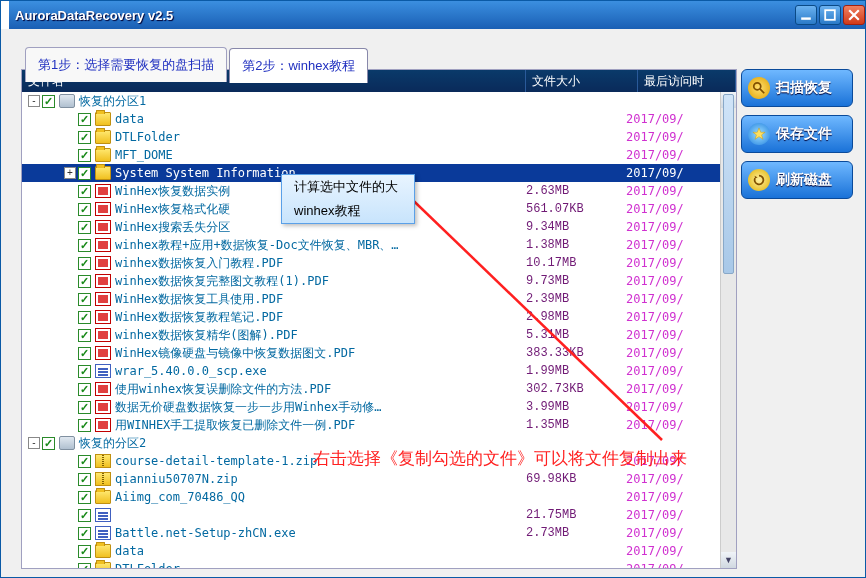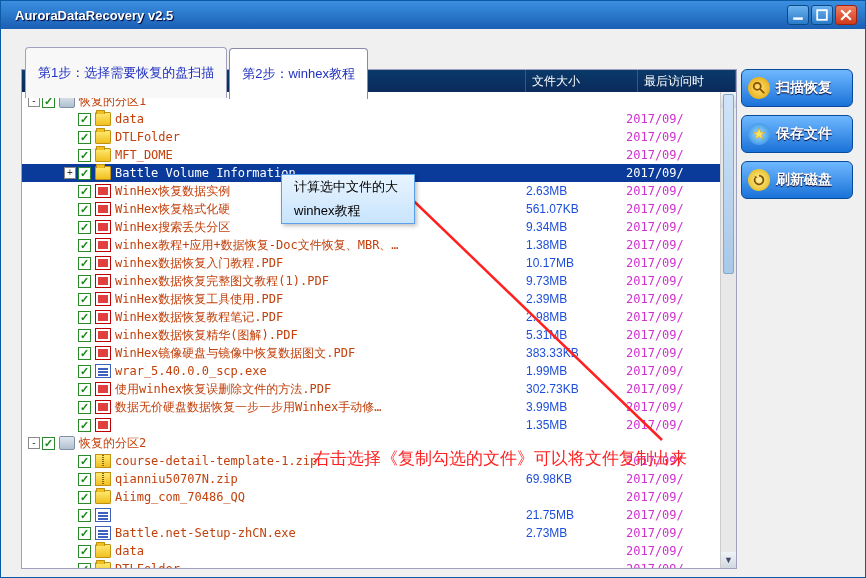--- a/index.html
+++ b/index.html
@@ -4,43 +4,44 @@
 <style>
   * { box-sizing: border-box; margin: 0; padding: 0; font-family: "SimSun", "宋体", Arial, sans-serif; }
   body { background: #e0e0e0; width: 866px; height: 578px; overflow: hidden; position: relative; }
 
   
   .window { width: 866px; height: 578px; background: #fff; border: 1px solid #0a5aa6; position: relative; }
   .titlebar {
     height: 28px;
     background: linear-gradient(#3b8fe0, #1a5fb4);
     display: flex; align-items: center; justify-content: space-between;
-    padding: 0 8px;
+    padding: 0 0;
     color: #fff;
+    margin-left: 8px;
   }
   .titlebar .title { font-size: 13px; font-weight: bold; padding-left: 6px; text-shadow: 1px 1px 1px #003; }
   .win-btns { display: flex; gap: 2px; }
   .win-btn {
     width: 22px; height: 20px;
     background: linear-gradient(#6bb2f0,#2a7ac8);
     border: 1px solid #0a4a86;
     border-radius: 3px;
     display: flex; align-items: center; justify-content: center;
     font-size: 11px; color: #fff; font-weight: bold;
     cursor: pointer;
   }
   .win-btn.close { background: linear-gradient(#f08060,#d03a1a); border-color:#a02010;}
   .win-btn svg { width: 12px; height: 12px; }
 
   .client { position: absolute; top: 28px; left: 0; right: 0; bottom: 0; background: #f0f0f0; }
 
   
   .tabs { position: absolute; top: 18px; left: 24px; display: flex; gap: 2px; z-index: 2;}
   .tab {
-    padding: 16px 12px;
+    padding: 8px 12px;
     font-size: 13px;
     color: #2030c0;
     background: #f8f8f8;
     border: 1px solid #a0a0c0;
     border-bottom: none;
     border-radius: 4px 4px 0 0;
     cursor: pointer;
   }
   .tab.active { background: #fff; border-color:#88a; position: relative; top: 1px; }
 
@@ -116,24 +117,24 @@
   .ficon.folder { background: linear-gradient(#ffe870,#f0c020); border:1px solid #c09010; border-radius:1px;}
   .ficon.folder::before { content:""; position:absolute; top:-3px; left:0; width:7px; height:3px; background:#f0c020; border:1px solid #c09010; border-bottom:none; border-radius:1px 1px 0 0;}
   .ficon.drive { background: linear-gradient(#e0e8f0,#b0c0d0); border:1px solid #8090a0; border-radius:2px;}
   .ficon.pdf { background:#fff; border:1px solid #c00000;}
   .ficon.pdf::after{content:""; position:absolute; inset:2px; background:#e04040;}
   .ficon.exe { background:#fff; border:1px solid #4060c0;}
   .ficon.exe::after{content:""; position:absolute; left:2px; right:2px; top:3px; height:2px; background:#4060c0; box-shadow:0 3px 0 #4060c0, 0 6px 0 #4060c0;}
   .ficon.zip { background:linear-gradient(#ffe870,#f0c020); border:1px solid #c09010;}
   .ficon.zip::after{content:""; position:absolute; left:6px; top:0; bottom:0; width:2px; background:repeating-linear-gradient(#806000 0 1px, transparent 1px 2px);}
 
-  .row .fname { color: #c2410c; font-family: monospace, "SimSun"; }
+  .row .fname { color: #0369a1; font-family: monospace, "SimSun"; }
   .row.selected { background: #0a3a9a; }
   .row.selected .fname { color: #fff; }
-  .row .size-cell { position:absolute; right: 98px; width:112px; color:#1d4ed8; font-family: Liberation Sans, sans-serif; margin-left: 44px;}
+  .row .size-cell { position:absolute; right: 98px; width:112px; color:#701a75; font-family: Liberation Mono, monospace; margin-left: 44px;}
   .row .date-cell { position:absolute; right: 12px; width:98px; color:#d030d0; font-family: monospace; overflow:hidden;}
   .row.selected .date-cell{ color:#fff;}
 
   
   .side-btns {
     width: 112px;
     display: flex; flex-direction: column; gap: 8px;
     padding-top: 0px;
   }
   .side-btn {
@@ -268,21 +269,21 @@
               <span class="chk checked"></span>
               <span class="ficon folder"></span>
               <span class="fname">MFT_DOME</span>
               <span class="date-cell">2017/09/</span>
             </div>
             <div class="row selected">
               <span class="indent" style="width: 42px;"></span>
               <span class="twisty">+</span>
               <span class="chk checked"></span>
               <span class="ficon folder"></span>
-              <span class="fname">Battle Volume Information</span>
+              <span class="fname">System System Information</span>
               <span class="date-cell">2017/09/</span>
             </div>
             <div class="row">
               <span class="indent" style="width: 42px;"></span>
               <span style="display: inline-block; width: 14px;"></span>
               <span class="chk checked"></span>
               <span class="ficon pdf"></span>
               <span class="fname">WinHex恢复数据实例</span>
               <span class="size-cell">2.63MB</span>
               <span class="date-cell">2017/09/</span>
@@ -393,20 +394,21 @@
               <span class="ficon pdf"></span>
               <span class="fname">数据无价硬盘数据恢复一步一步用Winhex手动修…</span>
               <span class="size-cell">3.99MB</span>
               <span class="date-cell">2017/09/</span>
             </div>
             <div class="row">
               <span class="indent" style="width: 42px;"></span>
               <span style="display: inline-block; width: 14px;"></span>
               <span class="chk checked"></span>
               <span class="ficon pdf"></span>
+              <span class="fname">用WINHEX手工提取恢复已删除文件一例.PDF</span>
               <span class="size-cell">1.35MB</span>
               <span class="date-cell">2017/09/</span>
             </div>
             <div class="row">
               <span class="indent" style="width: 6px;"></span>
               <span class="twisty">-</span>
               <span class="chk checked"></span>
               <span class="ficon drive"></span>
               <span class="fname">恢复的分区2</span>
             </div>

